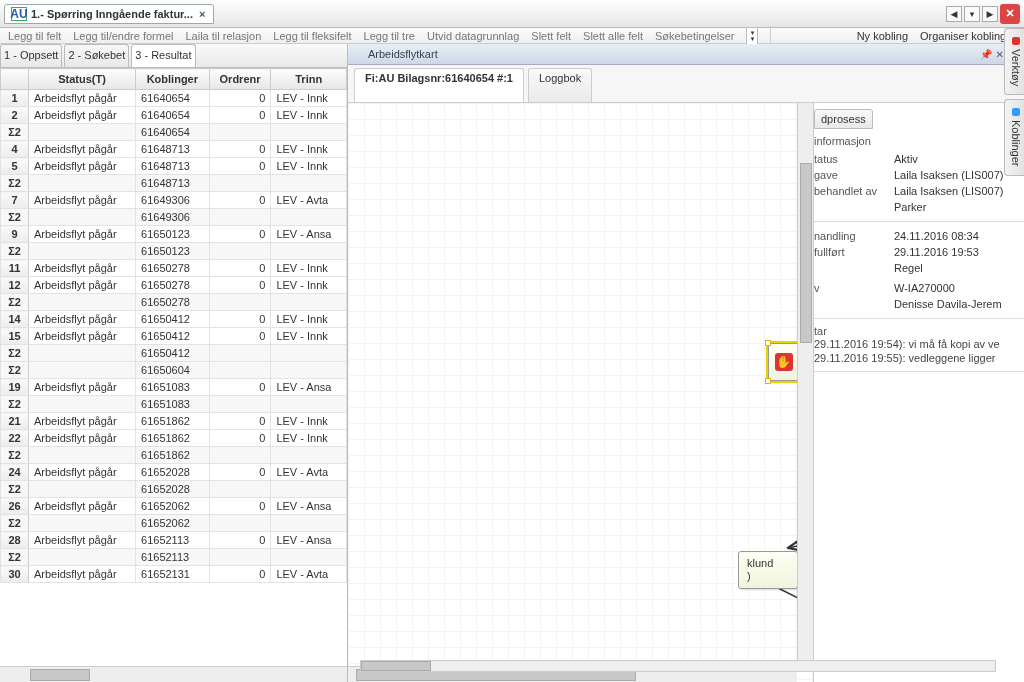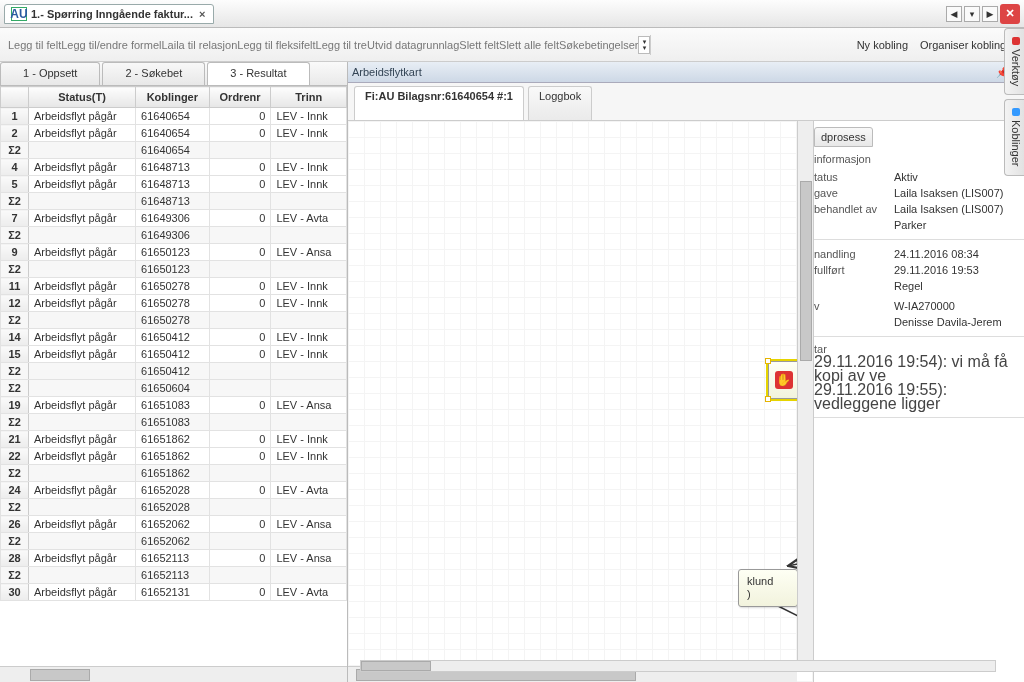--- a/index.html
+++ b/index.html
@@ -6,43 +6,43 @@
 body { font-family: "Segoe UI", Tahoma, sans-serif; font-size: 11px; background: #e8e8e8; width: 1024px; height: 682px; overflow: hidden; position: relative; color: #333; }
 .app { display: flex; flex-direction: column; height: 100%; }
 .titlebar { background: linear-gradient(#fdfdfd,#e6e6e6); border-bottom: 1px solid #bbb; display: flex; align-items: center; height: 28px; padding: 0 4px; }
 .titletab { display: flex; align-items: center; background: #fff; border: 1px solid #9aa; border-radius: 3px 3px 0 0; padding: 2px 6px; gap: 4px; }
 .titletab .appicon { width: 16px; height: 14px; background: #fff; border: 1px solid #3a6; color:#2a5aa0; font-size:12px; font-weight:bold; display:flex; align-items:center; justify-content:center; }
 .titletab .close { color: #555; font-weight: bold; cursor: pointer; padding: 0 2px; }
 .nav-right { margin-left: auto; display:flex; gap:2px; align-items:center; }
 .navbtn { border:1px solid #aaa; background:#fafafa; width:16px; height:16px; font-size:9px; display:flex; align-items:center; justify-content:center; }
 .closebig { width:20px; height:20px; background:#d44; color:#fff; border-radius:3px; display:flex; align-items:center; justify-content:center; font-weight:bold; }
 
-.toolbar { display:flex; align-items:center; padding: 4px 8px; border-bottom:1px solid #ccc; background:linear-gradient(#fbfbfb,#efefef); height:34px; }
+.toolbar { display:flex; align-items:center; padding: 4px 8px; gap: 12px; border-bottom:1px solid #ccc; background:linear-gradient(#fbfbfb,#efefef); height:16px; }
 .toolbar a { color:#777; text-decoration:none; cursor:pointer; }
 .toolbar .sep { flex:0 0 1px; height:20px; background:#ccc; }
 .toolbar .right { margin-left:auto; display:flex; gap:12px; }
 .toolbar .dd { width:12px; height:18px; border:1px solid #bbb; background:#fff; display:flex; flex-direction:column; align-items:center; justify-content:center; font-size:7px; line-height:6px; }
 
 .mainrow { flex:1; display:flex; min-height:0; }
 .leftpanel { width:348px; display:flex; flex-direction:column; border-right:1px solid #bbb; background:#fff; }
 .lefttabs { display:flex; border-bottom:1px solid #bbb; background:linear-gradient(#fafafa,#e9e9e9); height:24px; }
-.lefttabs div { padding:4px 22px; border:1px solid #bbb; border-bottom:none; margin-right:2px; background:linear-gradient(#f8f8f8,#e8e8e8); border-radius:3px 3px 0 0; cursor:pointer; }
+.lefttabs div { padding:4px 3px; border:1px solid #bbb; border-bottom:none; margin-right:2px; background:linear-gradient(#f8f8f8,#e8e8e8); border-radius:3px 3px 0 0; cursor:pointer; }
 .lefttabs div.active { background:#fff; font-weight:normal; }
 .gridwrap { flex:1; overflow:hidden; position:relative; }
 table.grid { border-collapse:collapse; width:100%; font-size:11px; }
 table.grid th { background:linear-gradient(#fdfdfd,#e6e6e6); border:1px solid #ccc; padding:4px 6px; font-weight:bold; position:sticky; top:0; }
 table.grid td { border:1px solid #e2e2e2; padding:2px 5px; white-space:nowrap; }
 table.grid td.rownum { background:linear-gradient(#fafafa,#ececec); text-align:center; font-weight:bold; border-right:1px solid #ccc; width:28px; }
 table.grid tr.sigma td { background:#f7f7f7; }
 table.grid td.ordre { text-align:right; }
 .hscroll { height:16px; background:#eee; border-top:1px solid #ccc; display:flex; align-items:center; }
 .hscroll .thumb { height:12px; background:#c8c8c8; border:1px solid #aaa; margin-left:30px; width:60px; }
 
 .rightpanel { flex:1; display:flex; flex-direction:column; background:#fff; min-width:0; }
-.rphdr { background:linear-gradient(#e8eef5,#cdd8e6); padding:4px 4px; color:#345; border-bottom:1px solid #aab; display:flex; align-items:center;gap:24px; }
+.rphdr { background:linear-gradient(#e8eef5,#cdd8e6); padding:4px 20px; color:#345; border-bottom:1px solid #aab; display:flex; align-items:center;gap:24px; }
 .rphdr .pin { margin-left:auto; font-size:10px; color:#556; }
 .rphdrtabs { display:flex; border-bottom:1px solid #ccc; background:#f6f6f6; height:38px; padding:3px 6px 0; gap:4px; }
 .rphdrtabs div { padding:3px 10px; border:1px solid #ccc; border-bottom:none; border-radius:3px 3px 0 0; background:linear-gradient(#f9f9f9,#eaeaea); cursor:pointer; }
 .rphdrtabs div.active { background:#fff; }
 .rpbody { flex:1; display:flex; min-height:0; }
 .flowcanvas { flex:1; position:relative; background:#fff; overflow:hidden; border-right:1px solid #ccc; }
 .flowinner { position:absolute; left:0; top:0; width:780px; height:620px; background:
   linear-gradient(#f4f4f4 1px, transparent 1px) 0 0/16px 16px,
   linear-gradient(90deg,#f4f4f4 1px, transparent 1px) 0 0/16px 16px,
   #fff; }
@@ -58,21 +58,21 @@
 .canvscroll-v .th { position:absolute; left:2px; width:12px; background:#c8c8c8; border:1px solid #aaa; top:60px; height:180px; }
 .canvscroll-h { position:absolute; left:0; right:16px; bottom:0; height:16px; background:#eee; border-top:1px solid #ccc; }
 .canvscroll-h .th { position:absolute; top:2px; height:12px; background:#c8c8c8; border:1px solid #aaa; left:8px; width:280px; }
 
 .infocol { width:210px; display:flex; flex-direction:column; overflow:hidden; font-size:11px; }
 .infocol .proc { padding:3px 6px; border:1px solid #bbb; border-radius:3px 3px 0 0; background:linear-gradient(#f8f8f8,#e8e8e8); margin:6px 0 4px 0; width:fit-content; }
 .infocol .sec { padding:2px 0 6px 0; border-bottom:1px solid #ddd; margin-bottom:4px; }
 .infocol .row { display:flex; padding:2px 0; }
 .infocol .row .k { width:80px; color:#555; white-space:nowrap; overflow:hidden; }
 .infocol .row .v { flex:1; white-space:nowrap; overflow:hidden; }
-.infocol .notes { font-size:16px; color:#444; line-height:14px; }
+.infocol .notes { font-size:11px; color:#444; line-height:14px; }
 
 .sidetabs { position:absolute; right:0; top:28px; width:20px; display:flex; flex-direction:column; gap:4px; }
 .sidetab { writing-mode:vertical-rl; background:linear-gradient(90deg,#f3f3f3,#e2e2e2); border:1px solid #bbb; border-right:none; padding:8px 2px; font-size:11px; border-radius:4px 0 0 4px; cursor:pointer; }
 .sidetab .dot { display:inline-block; width:8px; height:8px; background:#d33; border-radius:2px; margin-bottom:4px; }
 .sidetab.k .dot { background:#39f; }
 .bottom-scroll { position:absolute; bottom:8px; left:360px; right:28px; height:14px; }
 .bottom-scroll .track { height:12px; background:#eee; border:1px solid #ccc; position:relative; }
 .bottom-scroll .thumb { position:absolute; left:0; width:70px; top:0; bottom:0; background:#c8c8c8; border:1px solid #aaa; }
 </style>
 </head>

